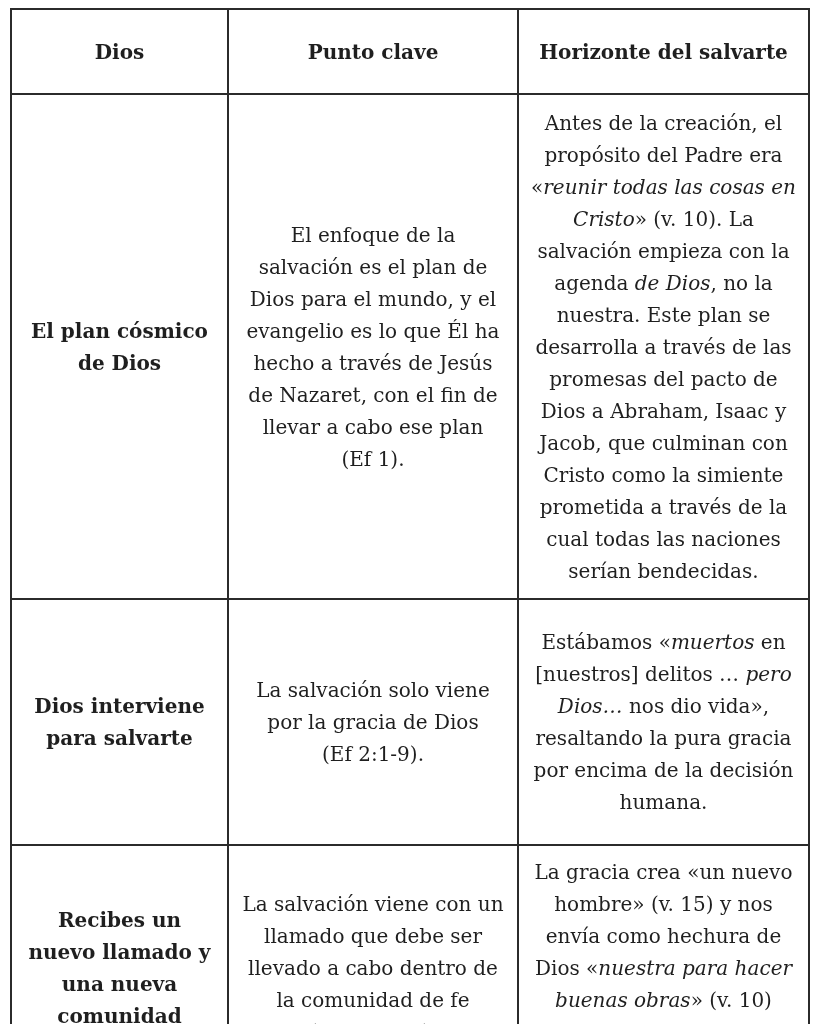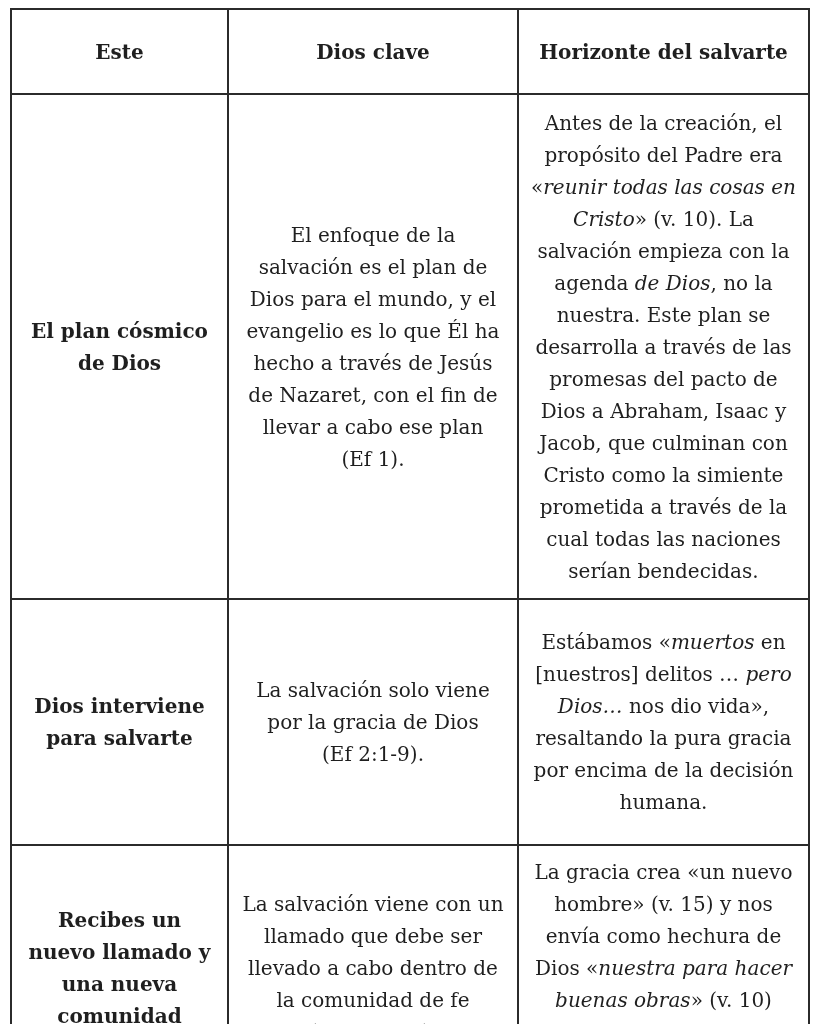--- a/index.html
+++ b/index.html
@@ -54,22 +54,22 @@
 
 <div class="page">
   <table class="milestones">
     <colgroup>
       <col class="c1">
       <col class="c2">
       <col class="c3">
     </colgroup>
     <thead>
       <tr class="header-row">
-        <th>Este</th>
-        <th>Dios clave</th>
+        <th>Dios</th>
+        <th>Punto clave</th>
         <th>Horizonte del salvarte</th>
       </tr>
     </thead>
     <tbody>
       <tr class="row-1">
         <td class="hito">El plan cósmico de Dios</td>
         <td class="punto">El enfoque de la salvación es el plan de Dios para el mundo, y el evangelio es lo que Él ha hecho a través de Jesús de Nazaret, con el fin de llevar a cabo ese plan<br>(Ef 1).</td>
         <td class="horizonte">Antes de la creación, el propósito del Padre era «<i>reunir todas las cosas en Cristo</i>» (v. 10). La salvación empieza con la agenda <i>de Dios</i>, no la nuestra. Este plan se desarrolla a través de las promesas del pacto de Dios a Abraham, Isaac y Jacob, que culminan con Cristo como la simiente prometida a través de la cual todas las naciones serían bendecidas.</td>
       </tr>
       <tr class="row-2">

